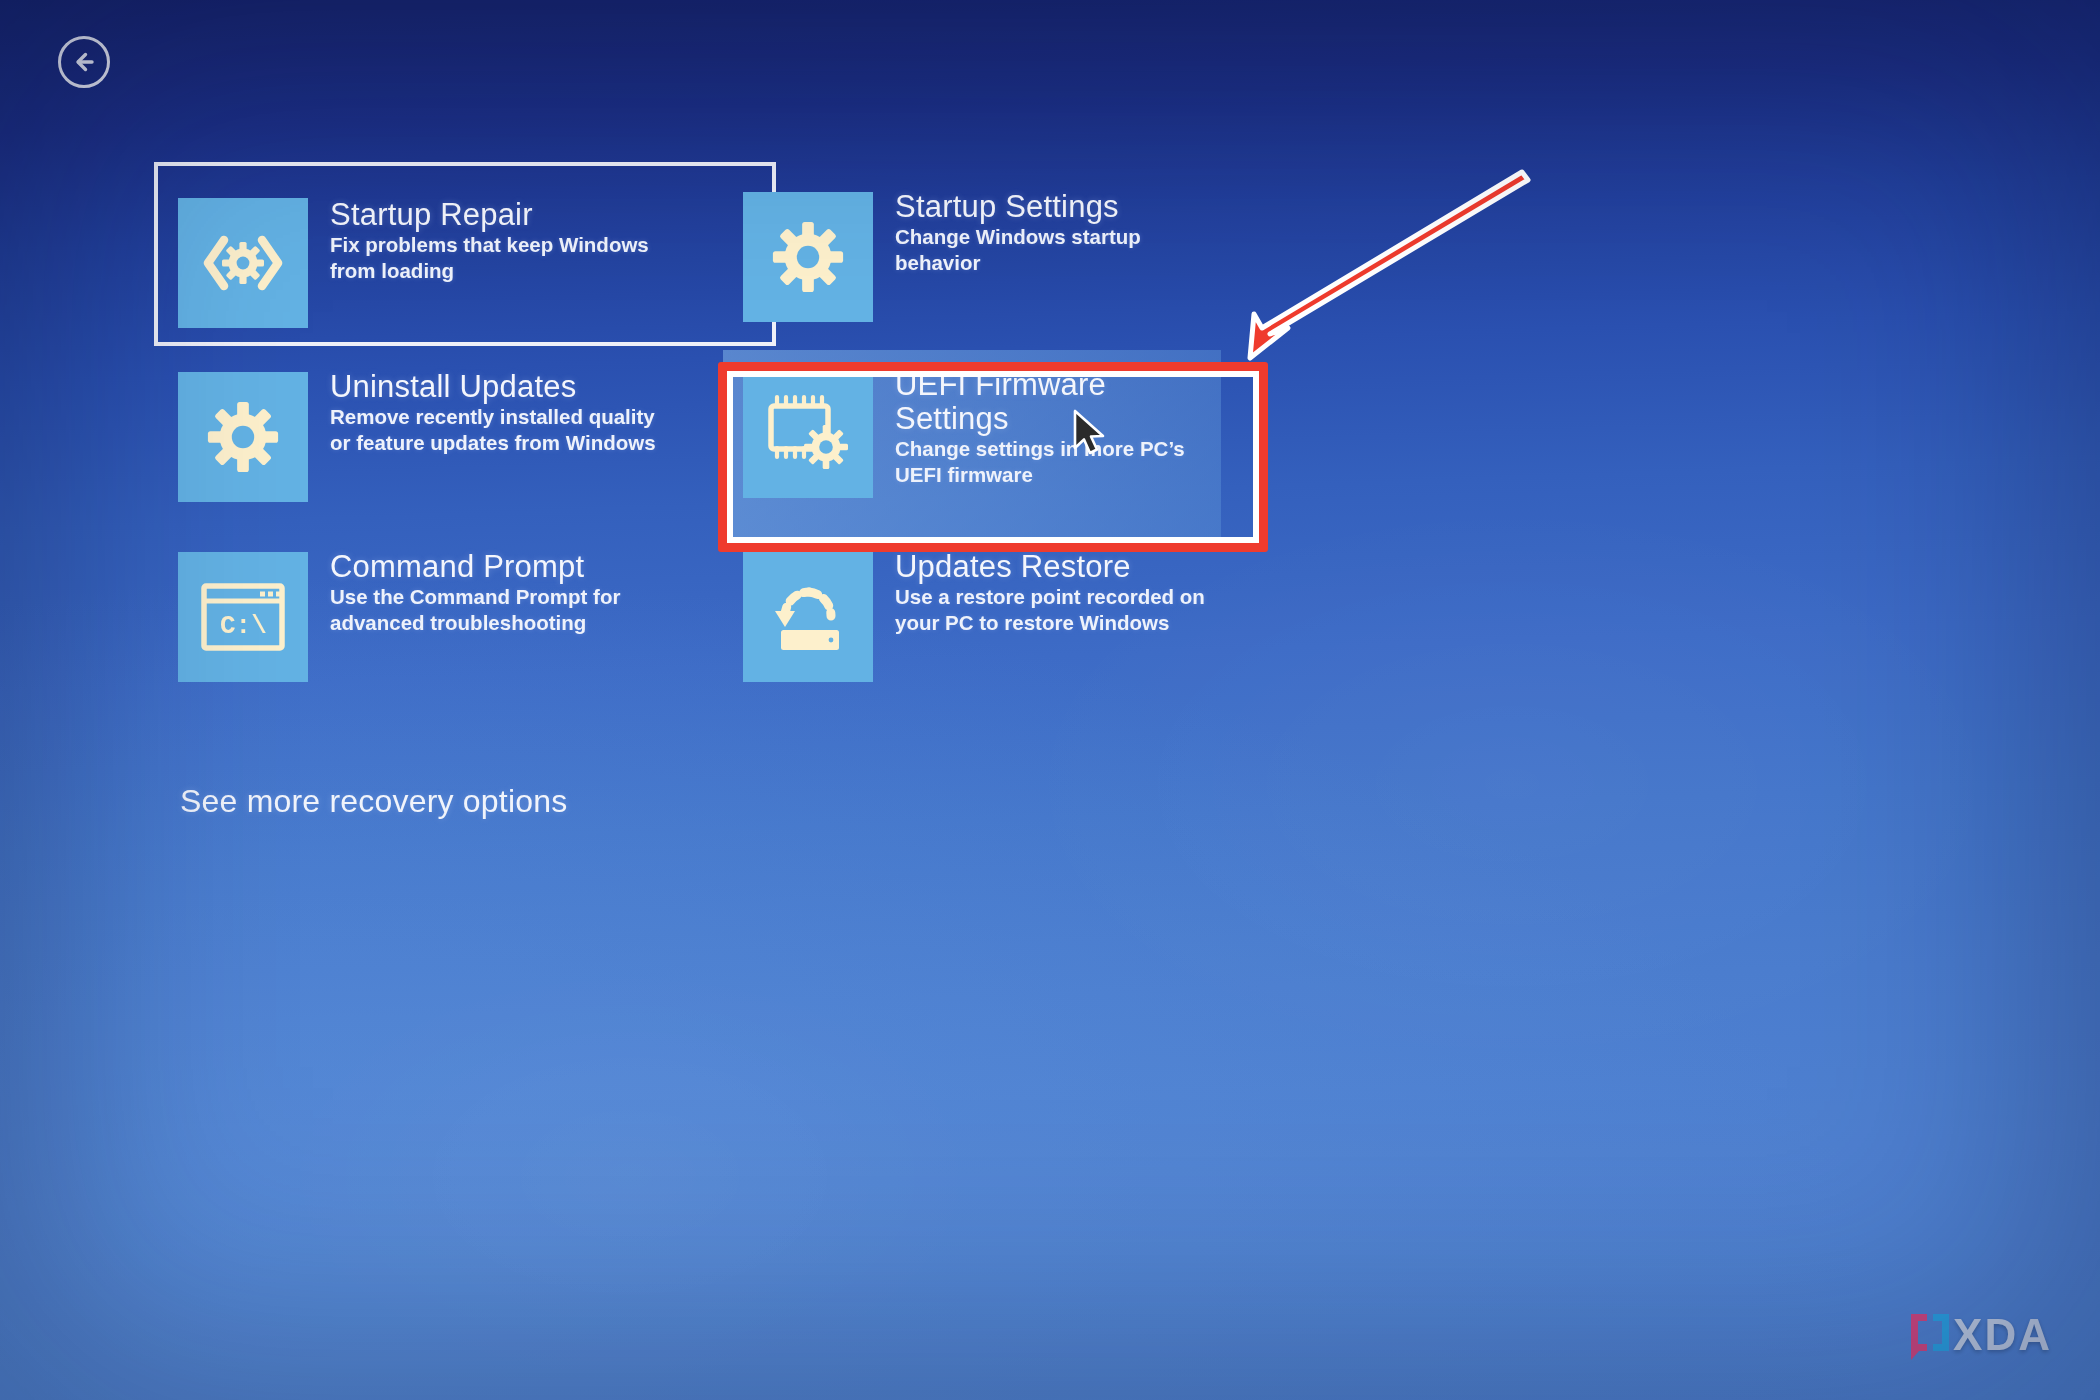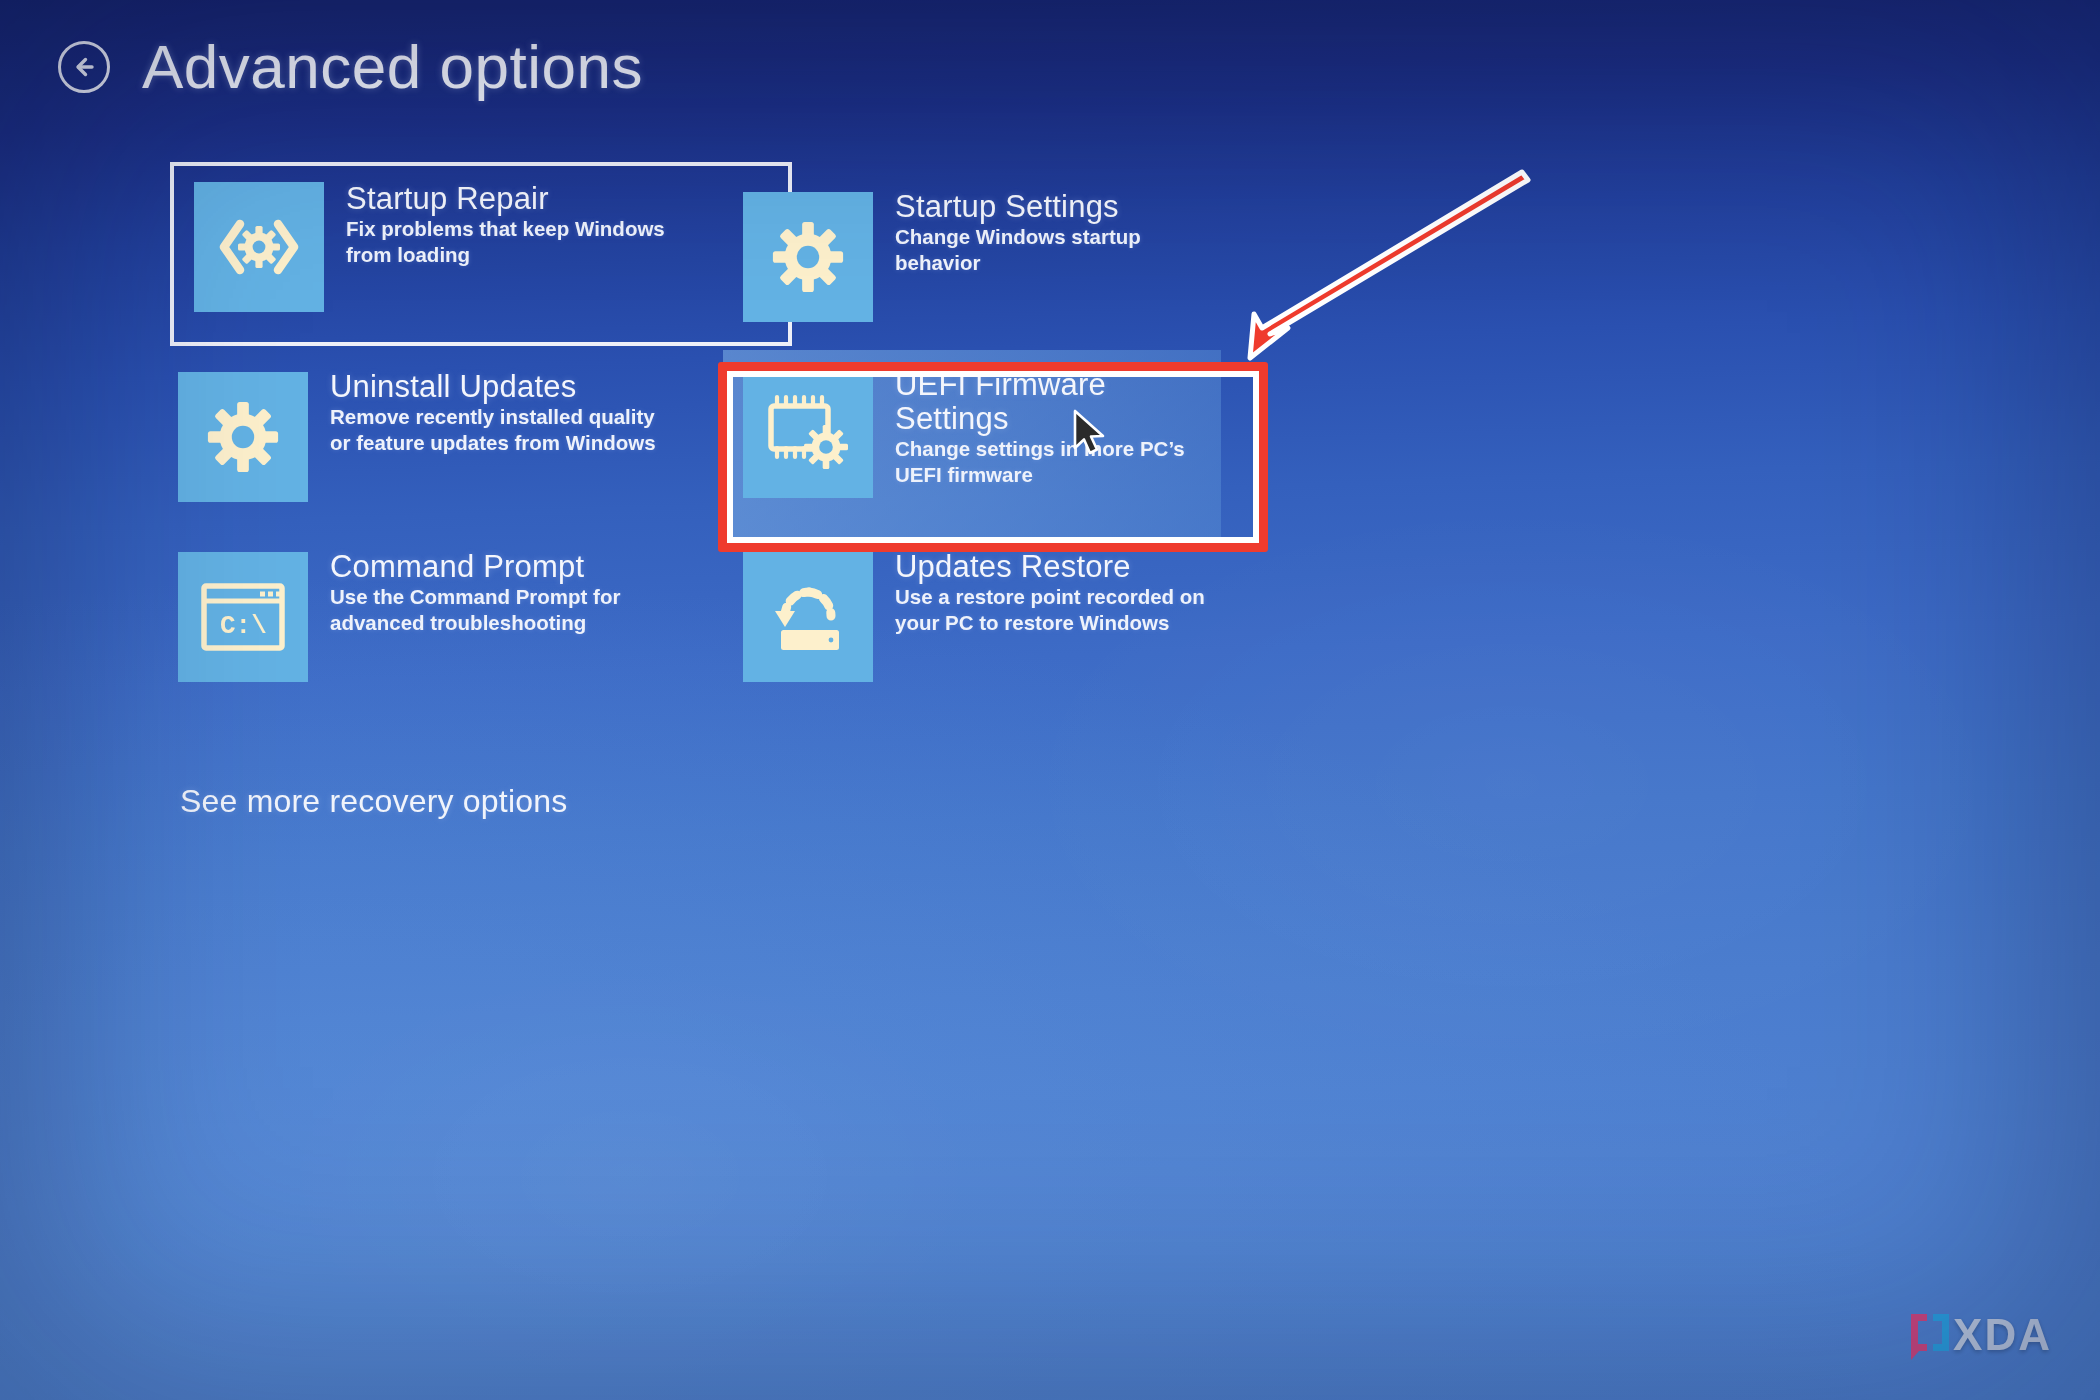--- a/index.html
+++ b/index.html
@@ -88,23 +88,23 @@
   .tile .desc {
     font-size:20.5px; font-weight:700; color:#eef2fb; line-height:1.28;
     max-width:330px;
     text-shadow:0 0 5px rgba(170,195,255,0.28);
   }
 
   
   .tile.focused {
     outline:4px solid #eef0f8;
     outline-offset:0;
-    left:16px; top:-10px;
+    left:0px; top:-10px;
     width:614px; height:176px;
-    padding-left:20px; padding-top:16px;
+    padding-left:20px; padding-top:32px;
     align-items:flex-start;
   }
   .tile.focused .ico { margin-top:0; }
   .tile.focused .txt { padding-top:0; }
 
   
   .tile.hovered {
     background:linear-gradient(100deg, rgba(118,168,225,0.62) 0%, rgba(104,156,220,0.55) 55%, rgba(92,146,214,0.45) 100%);
     left:0px; top:-6px;
     width:498px; height:187px;
@@ -160,21 +160,20 @@
 
 <div id="noise"></div>
 
 <div id="header">
   <div id="back-btn">
     <svg width="30" height="30" viewBox="0 0 30 30" aria-hidden="true">
       <path d="M16.5 7.5 L9 15 L16.5 22.5" fill="none" stroke="#e7e9f3" stroke-width="3.4" stroke-linecap="round" stroke-linejoin="round"></path>
       <line x1="9.5" y1="15" x2="23" y2="15" stroke="#e7e9f3" stroke-width="3.4" stroke-linecap="round"></line>
     </svg>
   </div>
-  <div id="page-title">Advanced options</div>
 </div>
 
 <div id="tiles">
 
   <div class="cell">
     <div class="tile focused">
       <div class="ico">
         <svg width="86" height="70" viewBox="0 0 86 70" aria-hidden="true">
           <path d="M24 12 L8 35 L24 58" fill="none" stroke="#fdf0cc" stroke-width="8.5" stroke-linecap="round" stroke-linejoin="round"></path>
           <path d="M62 12 L78 35 L62 58" fill="none" stroke="#fdf0cc" stroke-width="8.5" stroke-linecap="round" stroke-linejoin="round"></path>

